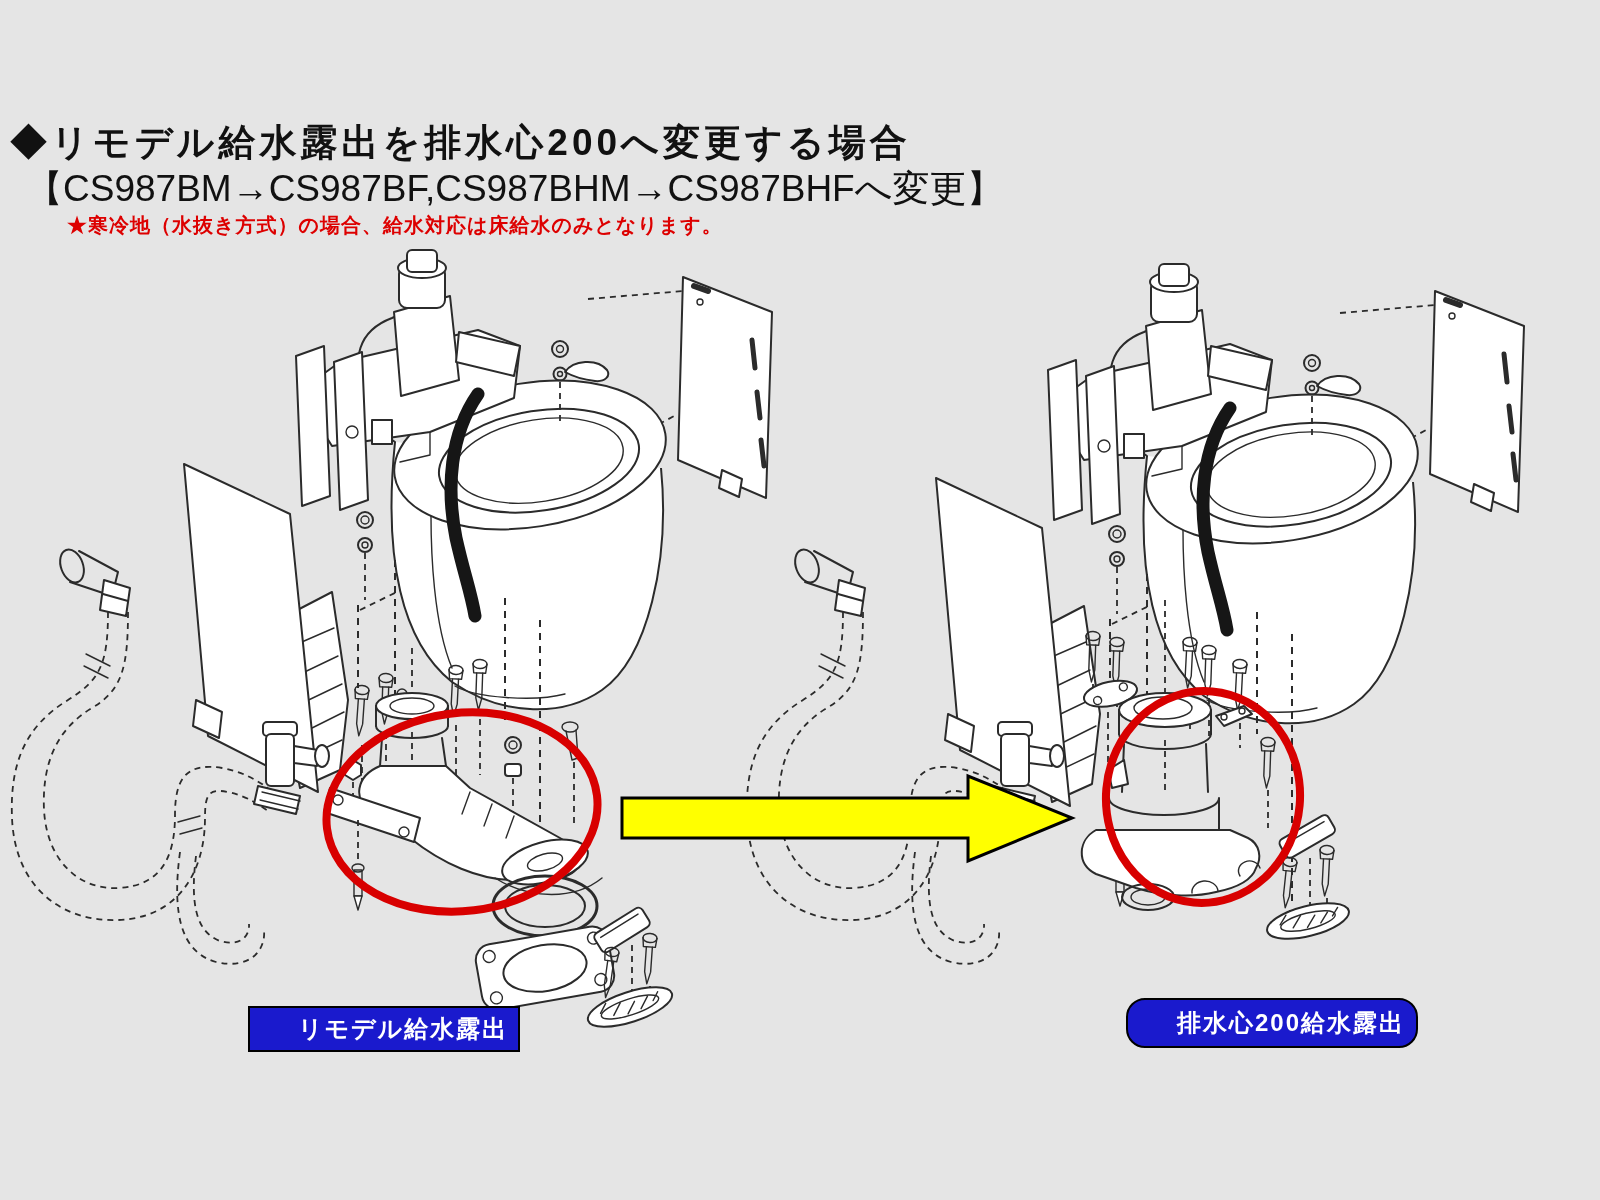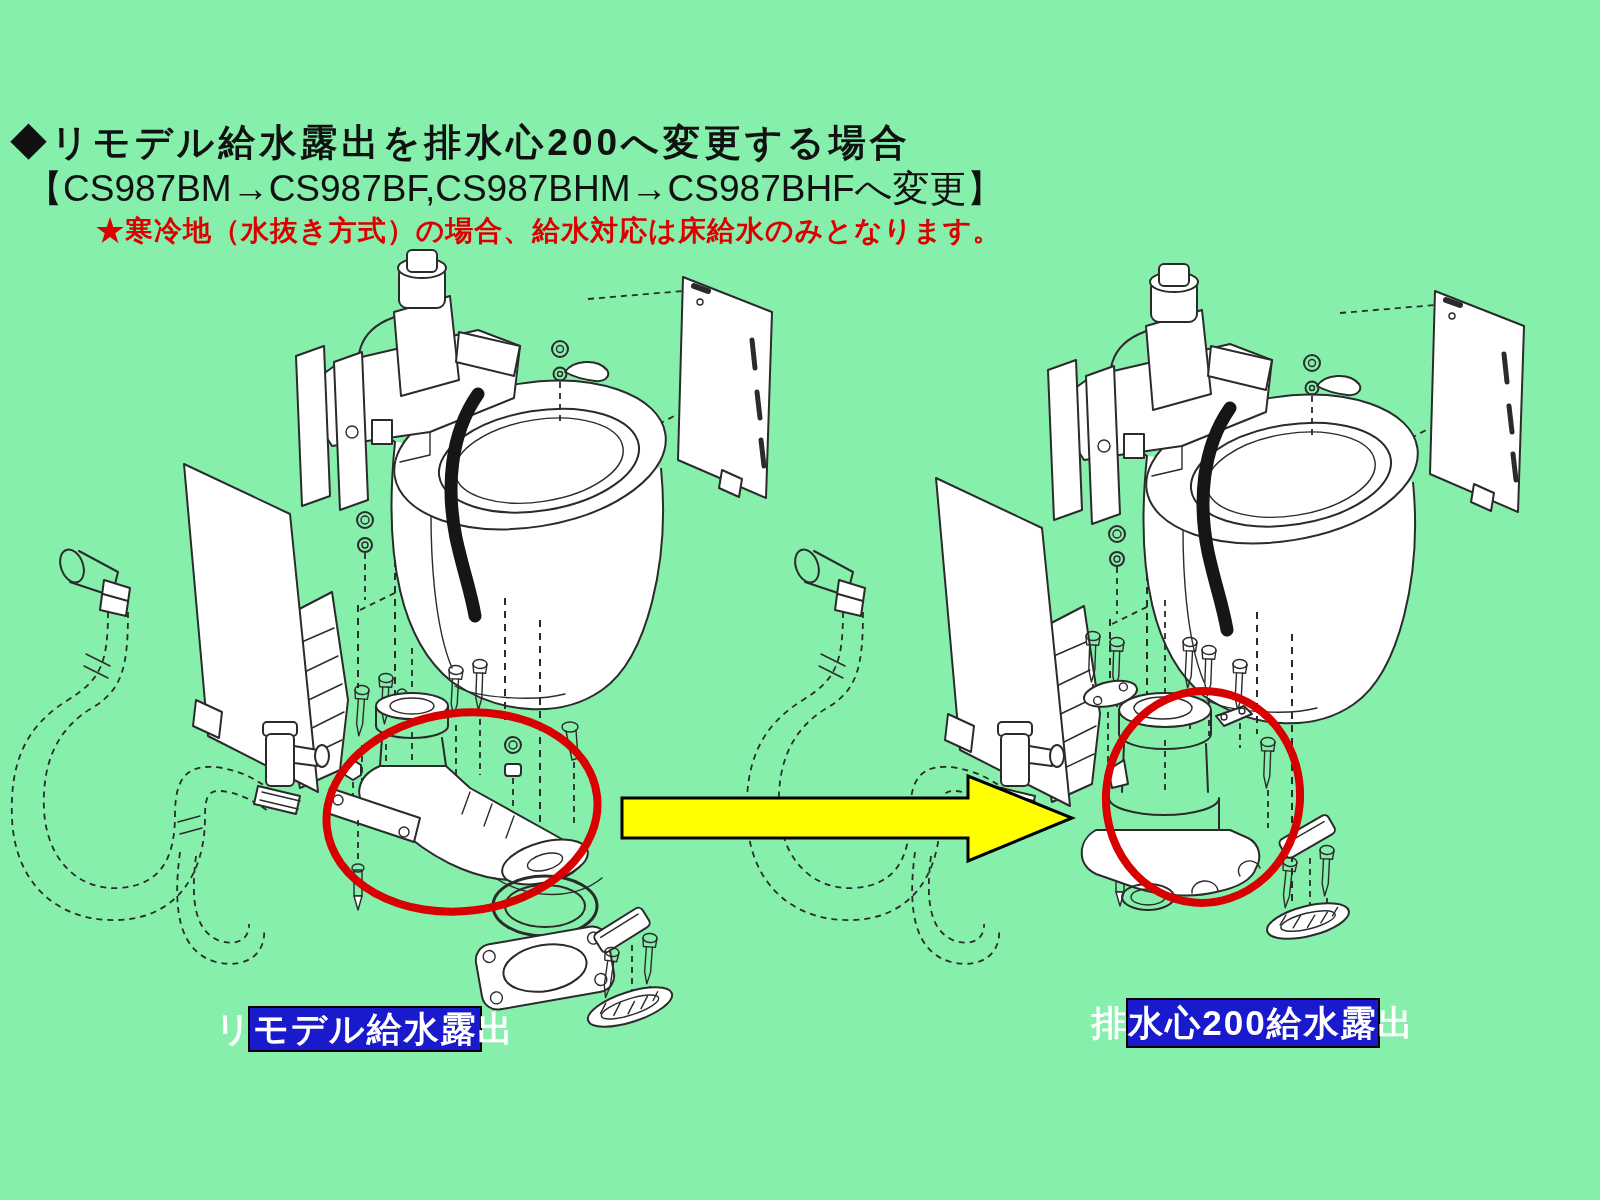--- a/index.html
+++ b/index.html
@@ -2,43 +2,43 @@
 <html style="--title: #111111; --note: #dd0000; --ink: #2b2b2b; --hose: #161616; --highlight: #d80000; --arrow-fill: #ffff00; --arrow-stroke: #000000; --caption-bg: #1a1acd; --caption-text: #ffffff; --caption-border: #000000;"><head>
 <meta charset="utf-8">
 <style>
   :root{
     --title:#111111; --note:#dd0000; --ink:#2b2b2b; --hose:#161616;
     --highlight:#d80000; --arrow-fill:#ffff00; --arrow-stroke:#000000;
     --caption-bg:#1a1acd; --caption-text:#ffffff; --caption-border:#000000;
   }
   html,body{margin:0;padding:0;background:#ffffff;}
   #page{
-    position:relative; width:1600px; height:1200px; background:#86efac;
+    position:relative; width:1600px; height:1200px; background:#e5e5e5;
     font-family:"Liberation Sans", sans-serif; overflow:hidden;
   }
   .title1{
     position:absolute; left:10px; top:118px; font-size:37px; font-weight:bold;
     color:var(--title); letter-spacing:4px; white-space:nowrap;
   }
   .title2{
     position:absolute; left:26px; top:164px; font-size:37px; font-weight:normal;
     color:var(--title); letter-spacing:0px; white-space:nowrap;
   }
   .note{
-    position:absolute; left:96px; top:212px; font-size:28px; font-weight:bold;
+    position:absolute; left:67px; top:212px; font-size:20px; font-weight:bold;
     color:var(--note); letter-spacing:1px; white-space:nowrap;text-align:center;
   }
   .caption{
     position:absolute; display:flex; align-items:center; justify-content:center;
     background:var(--caption-bg); color:var(--caption-text);
-    border:2px solid var(--caption-border); font-size:35px; font-weight:bold;
-    letter-spacing:2px; white-space:nowrap;
+    border:2px solid var(--caption-border); font-size:24px; font-weight:bold;
+    letter-spacing:2px; white-space:nowrap;padding-left:38px;
   }
   .caption.left{ left:248px; top:1006px; width:230px; height:42px; }
-  .caption.right{ left:1126px; top:998px; width:250px; height:46px; }
+  .caption.right{ left:1126px; top:998px; width:250px; height:46px;border-radius:19px; }
   #art{ position:absolute; left:0; top:0; }
   .ln  { fill:none; stroke:var(--ink); stroke-width:2; stroke-linecap:round; stroke-linejoin:round; }
   .lnf { fill:#ffffff; stroke:var(--ink); stroke-width:2; stroke-linejoin:round; }
   .thin{ stroke-width:1.4; }
   .dash{ fill:none; stroke:var(--ink); stroke-width:2; stroke-dasharray:7 6; }
   .dashf{ fill:none; stroke:var(--ink); stroke-width:1.8; stroke-dasharray:6 5; }
   .hose{ fill:none; stroke:var(--hose); stroke-width:13; stroke-linecap:round; }
   .hl  { fill:none; stroke:var(--highlight); stroke-width:8; }
   .arrow{ fill:var(--arrow-fill); stroke:var(--arrow-stroke); stroke-width:3; stroke-linejoin:miter; }
 </style>

